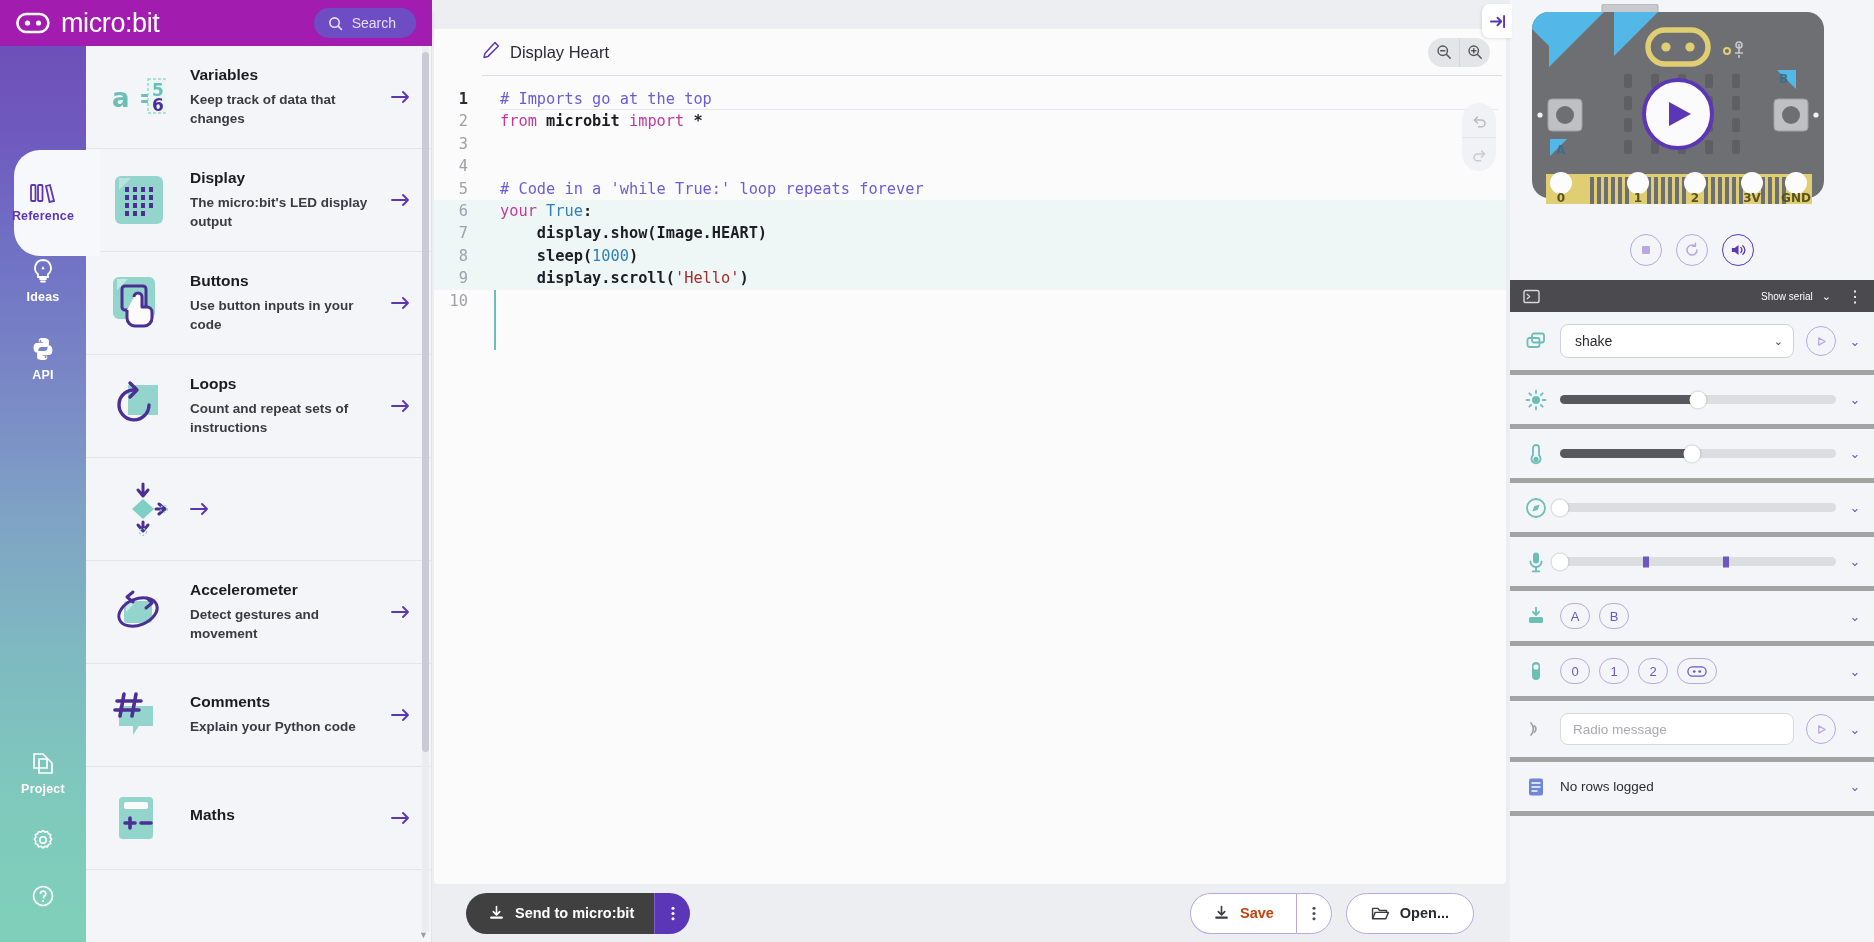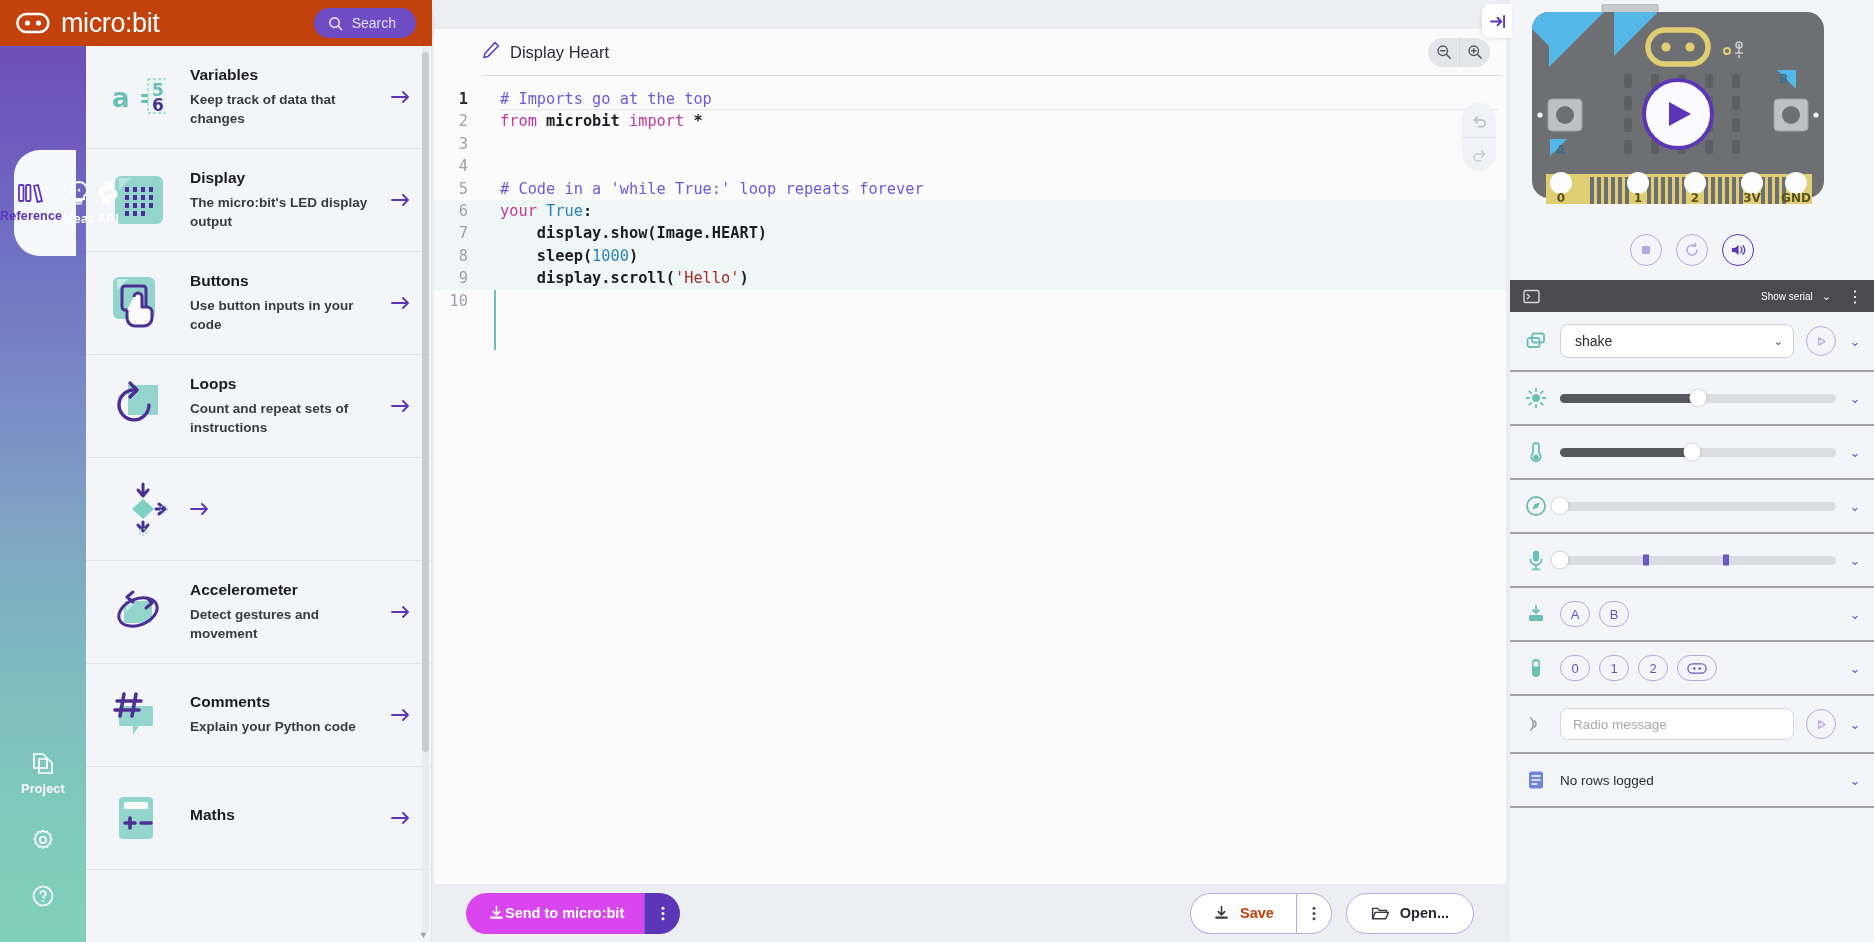--- a/index.html
+++ b/index.html
@@ -13,21 +13,21 @@
 
   
   .rail {
     width: 86px; height: 942px; flex: 0 0 86px;
     background: linear-gradient(180deg, #6C4BB6 0%, #6F59BE 14%, #7070C4 26%,
                 #7A8AC6 42%, #7FA3C4 55%, #7EBAC0 70%, #7FC9BC 85%, #7FD0BA 100%);
     position: relative; z-index: 30;
     display: flex; flex-direction: column; align-items: center;
   }
   .rail-logo { height: 44px; }
-  .rail-items { margin-top: 120px; width: 100%; display: flex; flex-direction: row; align-items: center; }
+  .rail-items { margin-top: 120px; width: 100%; display: flex; flex-direction: column; align-items: center; }
   .rail-item {
     width: 86px; height: 78px; display: flex; flex-direction: column;
     align-items: center; justify-content: center; gap: 6px;
     color: #fff; cursor: pointer; position: relative;
   }
   .rail-item .rl { font-size: 12.5px; font-weight: bold; letter-spacing: .2px; }
   .rail-item.active { color: #5B37B7; }
   .rail-item.active::before {
     content: ""; position: absolute; left: 14px; right: -14px; top: -14px; bottom: -14px;
     background: #F7F8FB; border-radius: 26px 0 0 26px; z-index: -1;
@@ -97,21 +97,21 @@
   .tok-n { color: #2F7FB8; }
   .tok-s { color: #A32C2C; }
   .tok-b { color: #1D1D24; font-weight: bold; }
 
   .ur-stack { position: absolute; right: 10px; top: 74px; width: 34px; background: #F1F2F5; border-radius: 17px; overflow: hidden; }
   .ur-btn { height: 34px; display: flex; align-items: center; justify-content: center; color: #B9BAC2; cursor: pointer; }
   .ur-btn + .ur-btn { border-top: 1px solid #E4E5EA; }
 
   
   .toolbar { position: absolute; left: 2px; right: 4px; bottom: 0; height: 58px; display: flex; align-items: center; padding: 0 32px; }
-  .btn-send { display: flex; align-items: center; background: #d946ef; color: #fff;
+  .btn-send { display: flex; align-items: center; gap: 10px; background: #404040; color: #fff;
     border: none; border-radius: 22px 0 0 22px; height: 41px; padding: 0 20px 0 22px; font-size: 14.5px; font-weight: bold; cursor: pointer; }
   .btn-send-more { background: #5B37B7; color: #fff; border: none; border-left: 1px solid #7E5FCB;
     border-radius: 0 22px 22px 0; height: 41px; width: 36px; cursor: pointer; display: flex; align-items: center; justify-content: center; }
   .right-group { margin-left: auto; display: flex; align-items: center; gap: 14px; }
   .btn-save { display: flex; align-items: center; gap: 10px; background: #fff; color: #c2410c;
     border: 1.5px solid #B9A8E0; border-right: none; border-radius: 22px 0 0 22px; height: 41px; padding: 0 22px; font-size: 14.5px; font-weight: bold; cursor: pointer; }
   .btn-save-more { background: #fff; border: 1.5px solid #B9A8E0; border-radius: 0 22px 22px 0;
     height: 41px; width: 36px; cursor: pointer; display: flex; align-items: center; justify-content: center; color: #4A4A55; }
   .btn-open { display: flex; align-items: center; gap: 10px; background: #fff; color: #2A2A33;
     border: 1.5px solid #B9A8E0; border-radius: 22px; height: 41px; padding: 0 24px; font-size: 14.5px; font-weight: bold; cursor: pointer; }
@@ -130,21 +130,21 @@
   .cbtn.on { border-color: #5B37B7; color: #5B37B7; }
 
   .serialbar { height: 32px; background: #4A4A4F; display: flex; align-items: center; padding: 0 10px; color: #fff; }
   .serial-icon { width: 22px; height: 22px; display: flex; align-items: center; justify-content: center; color: #D8D9DD; }
   .serial-label { margin-left: auto; font-size: 10px; cursor: pointer; }
   .serial-caret { margin-left: 9px; cursor: pointer; font-size: 11px; }
   .serial-kebab { margin-left: 16px; cursor: pointer; letter-spacing: 1px; }
 
   .sensors { flex: 1; overflow: hidden; background: #F4F5F8; }
   .srow { display: flex; align-items: center; gap: 12px; padding: 12px 12px 12px 14px;
-    border-bottom: 2px solid #a3a3a3; min-height: 54px; }
+    border-bottom: 5px solid #a3a3a3; min-height: 54px; }
   .sicon { width: 24px; flex: 0 0 24px; display: flex; align-items: center; justify-content: center; color: #6BBFB5; }
   .srow .chev { margin-left: auto; color: #6B56C4; font-size: 13px; cursor: pointer; flex: 0 0 14px; text-align: center; }
   .sel {
     flex: 1; height: 34px; border: 1px solid #CFD1D8; border-radius: 8px; background: #fff;
     display: flex; align-items: center; padding: 0 10px 0 14px; font-size: 14px; color: #2B2B33; cursor: pointer;
   }
   .sel .sc { margin-left: auto; color: #4A4A55; font-size: 11px; }
   .playmini { width: 30px; height: 30px; border-radius: 50%; border: 1.6px solid #B9A8E0; background: transparent;
     display: flex; align-items: center; justify-content: center; color: #B9A8E0; cursor: pointer; flex: 0 0 30px; }
   .track { flex: 1; height: 9px; border-radius: 5px; background: #DCDDE1; position: relative; cursor: pointer; }
@@ -388,21 +388,21 @@
           </div>
         </div>
       </div>
     <div class="ref-scrolltrack">
       <div class="ref-caret" style="top:-8px">▲</div>
       <div class="ref-caret" style="bottom:-8px">▼</div>
     </div>
     <div class="ref-scroll"></div>
   </div>
 
-  <div style="position:absolute;left:0;top:0;width:432px;height:46px;background:#c2410c;z-index:60;display:flex;align-items:center;padding:0 16px;">
+  <div style="position:absolute;left:0;top:0;width:432px;height:46px;background:#a21caf;z-index:60;display:flex;align-items:center;padding:0 16px;">
     <svg width="34" height="24" viewBox="0 0 34 24">
       <rect x="1.4" y="3" width="31" height="18" rx="9" fill="none" stroke="#fff" stroke-width="2.6"></rect>
       <circle cx="11.5" cy="12" r="2.6" fill="#fff"></circle>
       <circle cx="22.5" cy="12" r="2.6" fill="#fff"></circle>
     </svg>
     <span style="color:#fff;font-size:27px;margin-left:11px;letter-spacing:-0.4px;">micro:bit</span>
     <div style="margin-left:auto;display:flex;align-items:center;gap:9px;background:#6E4DC4;border-radius:18px;height:30px;padding:0 20px 0 14px;cursor:text;">
       <svg width="15" height="15" viewBox="0 0 16 16">
         <circle cx="7" cy="7" r="5" fill="none" stroke="#E9E3F8" stroke-width="1.7"></circle>
         <path d="M10.8 10.8 L14.4 14.4" stroke="#E9E3F8" stroke-width="1.7" stroke-linecap="round"></path>

